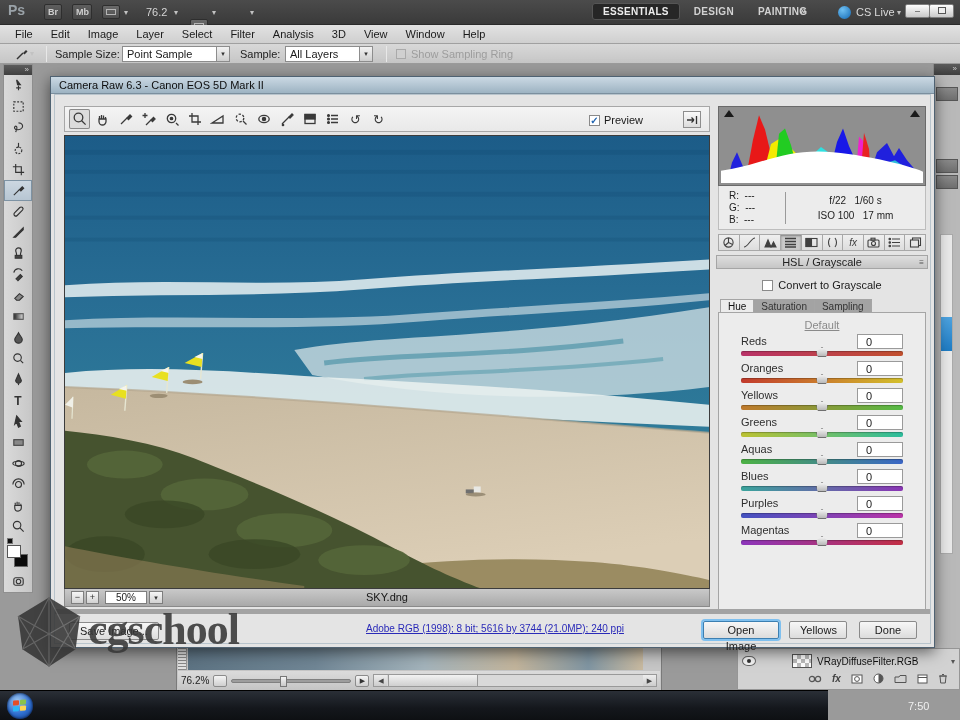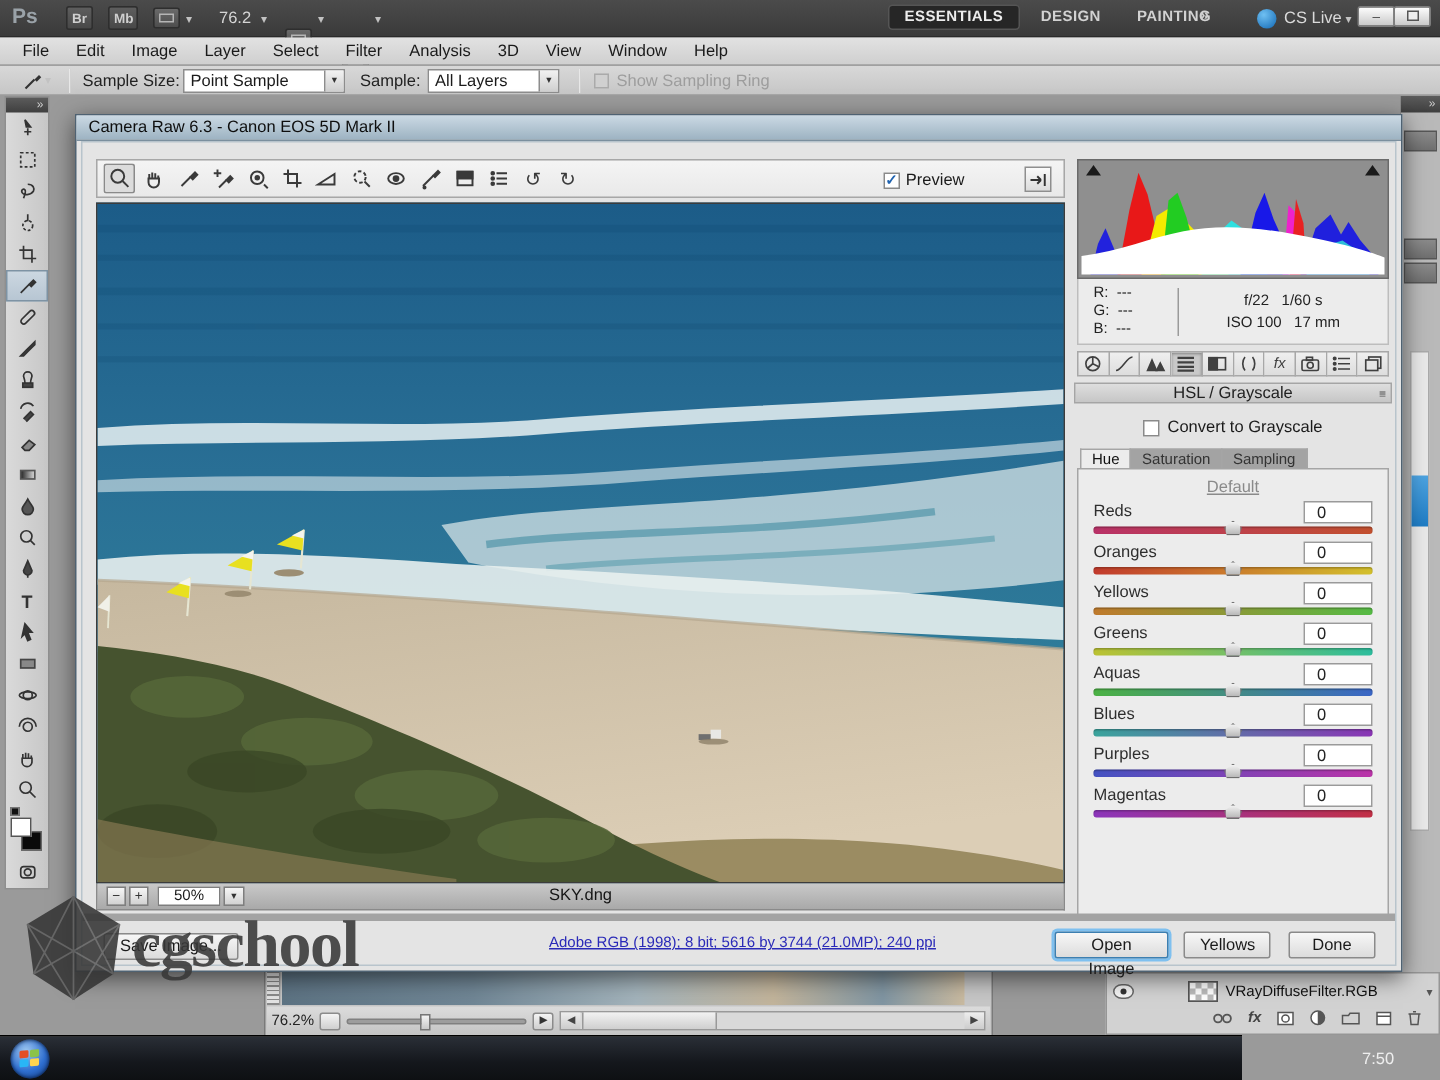--- a/index.html
+++ b/index.html
@@ -130,21 +130,21 @@
   #hsl-header{position:absolute;left:0;top:149px;width:212px;height:14px;background:linear-gradient(#dedede,#c6c6c6);
     border:1px solid #a5a5a5;font-size:11px;text-align:center;line-height:12px;color:#222;}
   #hsl-menu{position:absolute;right:3px;top:2px;font-size:8px;color:#555;line-height:9px;}
   #convert-row{position:absolute;left:0;top:172px;width:212px;height:14px;display:flex;align-items:center;justify-content:center;gap:5px;}
   #hsl-tabs{position:absolute;left:4px;top:193px;height:14px;display:flex;}
   .hsl-tab{padding:0 7px;font-size:10px;line-height:13px;border:1px solid #a5a5a5;border-bottom:none;background:#a3a3a3;color:#333;border-right:none;}
   .hsl-tab:last-child{border-right:1px solid #a5a5a5;}
   .hsl-tab.active{background:#ececec;color:#111;}
   #hsl-body{position:absolute;left:2px;top:206px;width:208px;height:300px;background:#ececec;border:1px solid #a5a5a5;}
   #default-link{display:block;margin:6px auto 2px;width:44px;text-align:center;color:#8a8a8a;text-decoration:underline;font-size:11px;}
-  .slider-row{margin:2px 10px 0;height:25px;position:relative;}
+  .slider-row{margin:2px 22px 0;height:25px;position:relative;}
   .slider-top{display:flex;justify-content:space-between;align-items:center;height:16px;}
   .slider-label{font-size:11px;color:#2e2e2e;}
   .slider-value{width:46px;height:15px;background:#fff;border:1px solid #9a9a9a;font-size:11px;line-height:14px;padding-left:8px;color:#222;}
   .slider-track{position:relative;height:5px;border-radius:2px;margin-top:2px;box-shadow:inset 0 1px 1px rgba(0,0,0,.25);}
   .slider-thumb{position:absolute;left:50%;top:-4px;width:12px;height:10px;margin-left:-6px;
     background:linear-gradient(#f2f2f2,#b9b9b9);border:1px solid #6f6f6f;
     clip-path:polygon(50% 0,100% 48%,84% 100%,16% 100%,0 48%);}
 
   
   #cr-bottom{position:absolute;left:0;bottom:0;width:100%;height:34px;border-top:5px solid #a3a3a3;}

